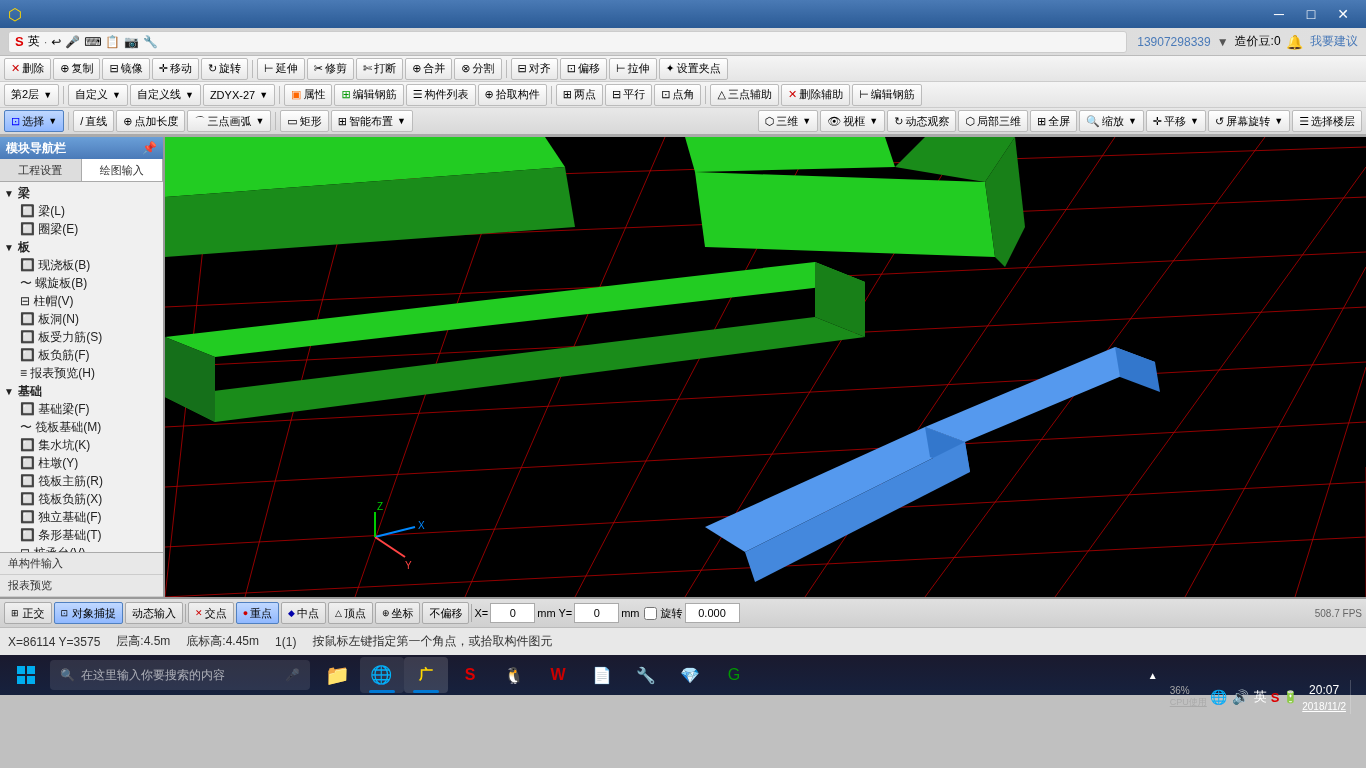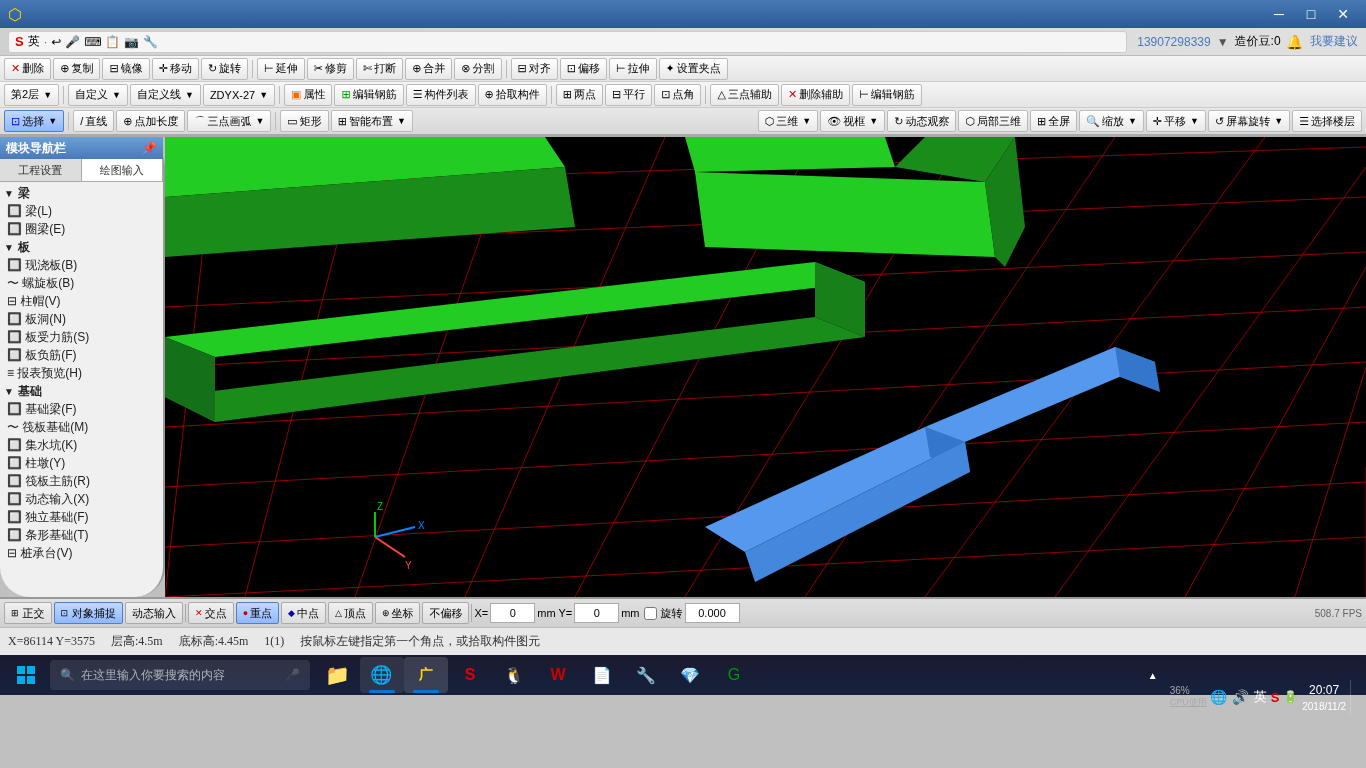--- a/index.html
+++ b/index.html
@@ -63,21 +63,21 @@
       background: #ddd; border-right: 1px solid #aaa; cursor: pointer; font-size: 11px;
       color: #333;
     }
     .panel-tab.active { background: #fff; border-bottom: none; }
     #panel-tree { flex: 1; overflow-y: auto; padding: 2px 0; }
     .tree-item {
       height: 18px; display: flex; align-items: center; padding-left: 8px;
       cursor: pointer; font-size: 12px; color: #222; white-space: nowrap;
     }
     .tree-item.category { font-weight: bold; padding-left: 4px; }
-    .tree-indent { padding-left: 7px; }
+    .tree-indent { padding-left: 20px; }
     .tree-arrow { margin-right: 4px; font-size: 10px; }
     .panel-bottom {
       border-top: 1px solid #aaa;
     }
     .panel-bottom-btn {
       height: 22px; display: flex; align-items: center; padding: 0 8px;
       background: #e8e8e8; border-bottom: 1px solid #ccc; cursor: pointer;
       font-size: 11px; color: #333;
     }
 
@@ -101,21 +101,21 @@
     .status-sep { width: 1px; height: 18px; background: #aaa; }
     .coord-input {
       width: 50px; height: 20px; border: 1px solid #aaa; padding: 0 4px; font-size: 11px;
       text-align: center; background: white;
     }
 
     
     #infobar {
       width: 100%; height: 32px; background: #e8e8e8;
       display: flex; align-items: center; padding: 0 8px; gap: 16px;
-      border-top: 1px solid #bbb; font-size: 12px; color: #333; font-family: Liberation Serif, serif;
+      border-top: 1px solid #bbb; font-size: 12px; color: #333;
     }
 
     
     #taskbar {
       width: 100%; height: 40px; background: linear-gradient(to bottom, #1a1a2e, #16213e);
       display: flex; align-items: center; padding: 0 4px; gap: 2px;
       position: absolute; bottom: 0; left: 0;
     }
     .taskbar-search {
       flex: 0 0 280px; height: 30px; background: rgba(255,255,255,0.1);
@@ -379,21 +379,21 @@
       <div class="ribbon-btn">
           <span>☰</span> 
           <span>选择楼层</span>
         </div>
     </div>
   </div>
 </div>
 
 <div style="display:flex; width:1366px; height:460px;">
 
-  <div id="left-panel" style="width:165px; min-width:165px; background:#f0f0f0; border-right:2px solid #999; display:flex; flex-direction:column; height:460px;border-radius:30px;">
+  <div id="left-panel" style="width:165px; min-width:165px; background:#f0f0f0; border-right:2px solid #999; display:flex; flex-direction:column; height:460px;">
     <div id="panel-header" style="height:22px; background:linear-gradient(to bottom,#6a9fd8,#4a7ab8); display:flex; align-items:center; justify-content:space-between; padding:0 6px; color:white; font-size:12px; font-weight:bold;">
       <span>模块导航栏</span>
       <span style="cursor:pointer;">📌</span>
     </div>
     <div id="panel-tabs" style="display:flex; border-bottom:1px solid #aaa;">
       <div class="panel-tab" style="flex:1;height:22px;display:flex;align-items:center;justify-content:center;background:#ddd;border-right:1px solid #aaa;cursor:pointer;font-size:11px;color:#333;">工程设置</div>
       <div class="panel-tab active" style="flex:1;height:22px;display:flex;align-items:center;justify-content:center;background:#fff;cursor:pointer;font-size:11px;color:#333;">绘图输入</div>
     </div>
     <div id="panel-tree" style="flex:1;overflow-y:auto;padding:2px 0;">
 
@@ -407,25 +407,29 @@
       <div class="tree-item tree-indent">🔲 板洞(N)</div>
       <div class="tree-item tree-indent">🔲 板受力筋(S)</div>
       <div class="tree-item tree-indent">🔲 板负筋(F)</div>
       <div class="tree-item tree-indent">≡ 报表预览(H)</div>
       <div class="tree-item category"><span class="tree-arrow">▼</span>基础</div>
       <div class="tree-item tree-indent">🔲 基础梁(F)</div>
       <div class="tree-item tree-indent">〜 筏板基础(M)</div>
       <div class="tree-item tree-indent">🔲 集水坑(K)</div>
       <div class="tree-item tree-indent">🔲 柱墩(Y)</div>
       <div class="tree-item tree-indent">🔲 筏板主筋(R)</div>
-      <div class="tree-item tree-indent">🔲 动态输入(X)</div>
+      <div class="tree-item tree-indent">🔲 筏板负筋(X)</div>
       <div class="tree-item tree-indent">🔲 独立基础(F)</div>
       <div class="tree-item tree-indent">🔲 条形基础(T)</div>
       <div class="tree-item tree-indent">⊟ 桩承台(V)</div>
 
+    </div>
+    <div class="panel-bottom" style="border-top:1px solid #aaa;">
+      <div class="panel-bottom-btn">单构件输入</div>
+      <div class="panel-bottom-btn">报表预览</div>
     </div>
   </div>
 
   <div id="viewport" style="flex:1; background:#000; position:relative; overflow:hidden; height:460px;">
     
     <svg width="100%" height="100%" viewBox="0 0 1201 460" preserveAspectRatio="none">
 
       <rect width="1201" height="460" fill="#000"></rect>
 
       <g stroke="#cc0000" stroke-width="0.8" opacity="0.9">
@@ -607,17 +611,17 @@
       <span>36%</span><br>
       <span style="font-size:9px;text-decoration:underline;">CPU使用</span>
     </span>
     <span style="cursor:pointer;font-size:14px;">🌐</span>
     <span style="cursor:pointer;font-size:14px;">🔊</span>
     <span style="cursor:pointer;font-size:13px;">英</span>
     <span style="cursor:pointer;font-size:13px;color:#d00;font-weight:bold;">S</span>
     <span style="cursor:pointer;font-size:12px;">🔋</span>
     <div style="text-align:center;cursor:pointer;line-height:1.5;">
       <div style="font-size:12px;">20:07</div>
-      <div style="font-size:10px;">2018/11/2</div>
+      <div style="font-size:10px;text-decoration:underline;">2018/11/2</div>
     </div>
     <span style="width:6px;height:34px;border-left:1px solid rgba(255,255,255,0.2);cursor:pointer;"></span>
   </div>
 </div>
 
 </body></html>

